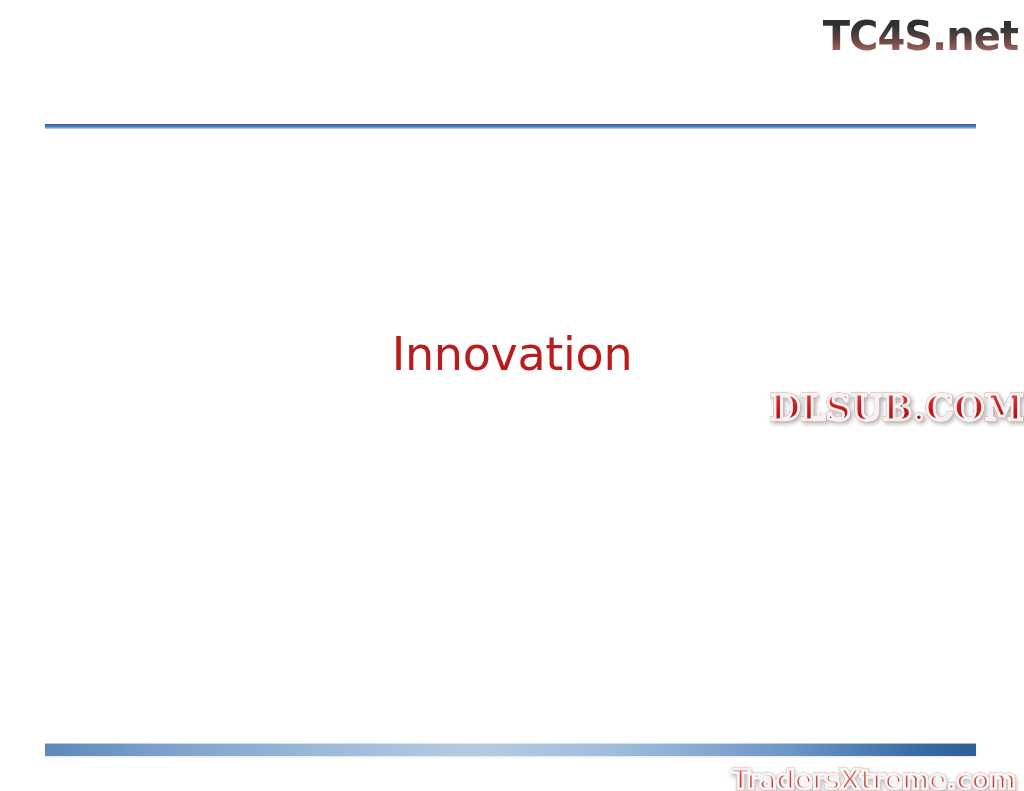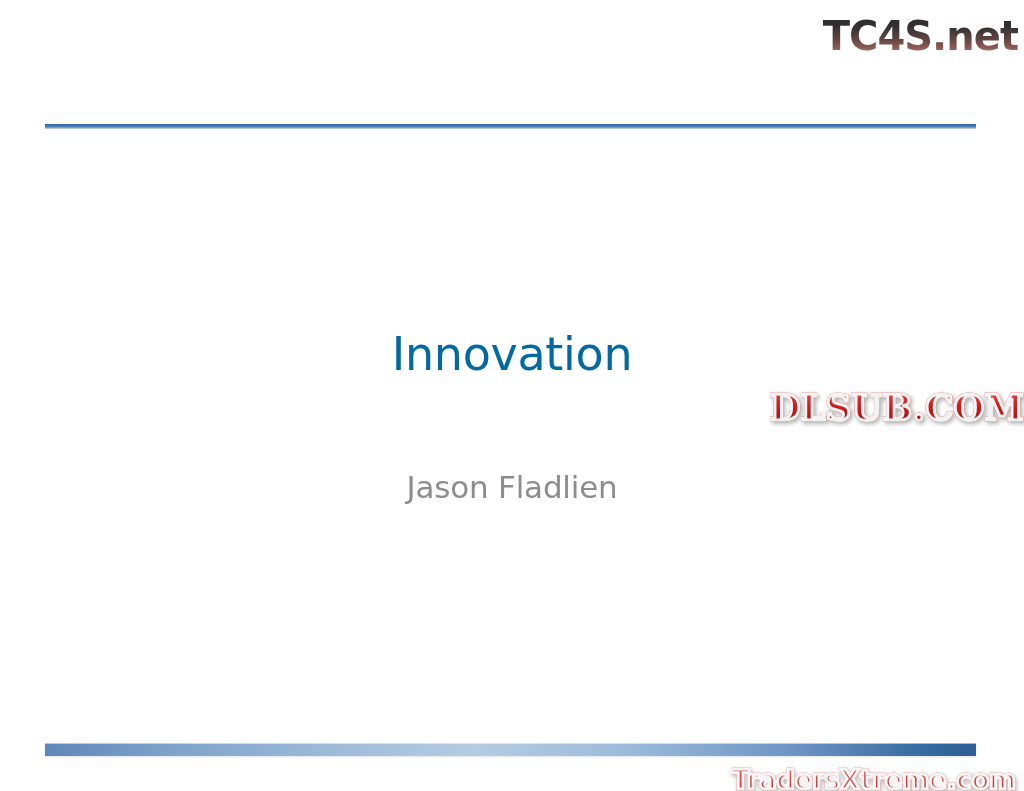--- a/index.html
+++ b/index.html
@@ -108,21 +108,21 @@
     left: 0;
     top: 312px;
     width: 1024px;
     text-align: center;
   }
   .slide-title {
     font-family: "DejaVu Sans", "Liberation Sans", sans-serif;
     font-size: 46px;
     line-height: 52px;
     font-weight: normal;
-    color: #0369a1;
+    color: #b91c1c;
     margin: 0;
     letter-spacing: -0.3px;
   }
 
   .subtitle-block {
     position: absolute;
     left: 0;
     top: 452px;
     width: 1024px;
     text-align: center;
@@ -229,23 +229,20 @@
   <div class="banner-underline"></div>
 
   <div class="title-block">
     <h1 class="slide-title">Innovation</h1>
   </div>
 
   <div class="wm-center">
     <span>DLSUB.COM</span>
   </div>
 
-  <div class="subtitle-block">
-    <p class="slide-subtitle">Jason Fladlien</p>
-  </div>
 
   <div class="bottom-bar"></div>
 
   <div class="wm-bottom">
     <span>TradersXtreme.com</span>
   </div>
 
 </div>
 
 </body></html>

